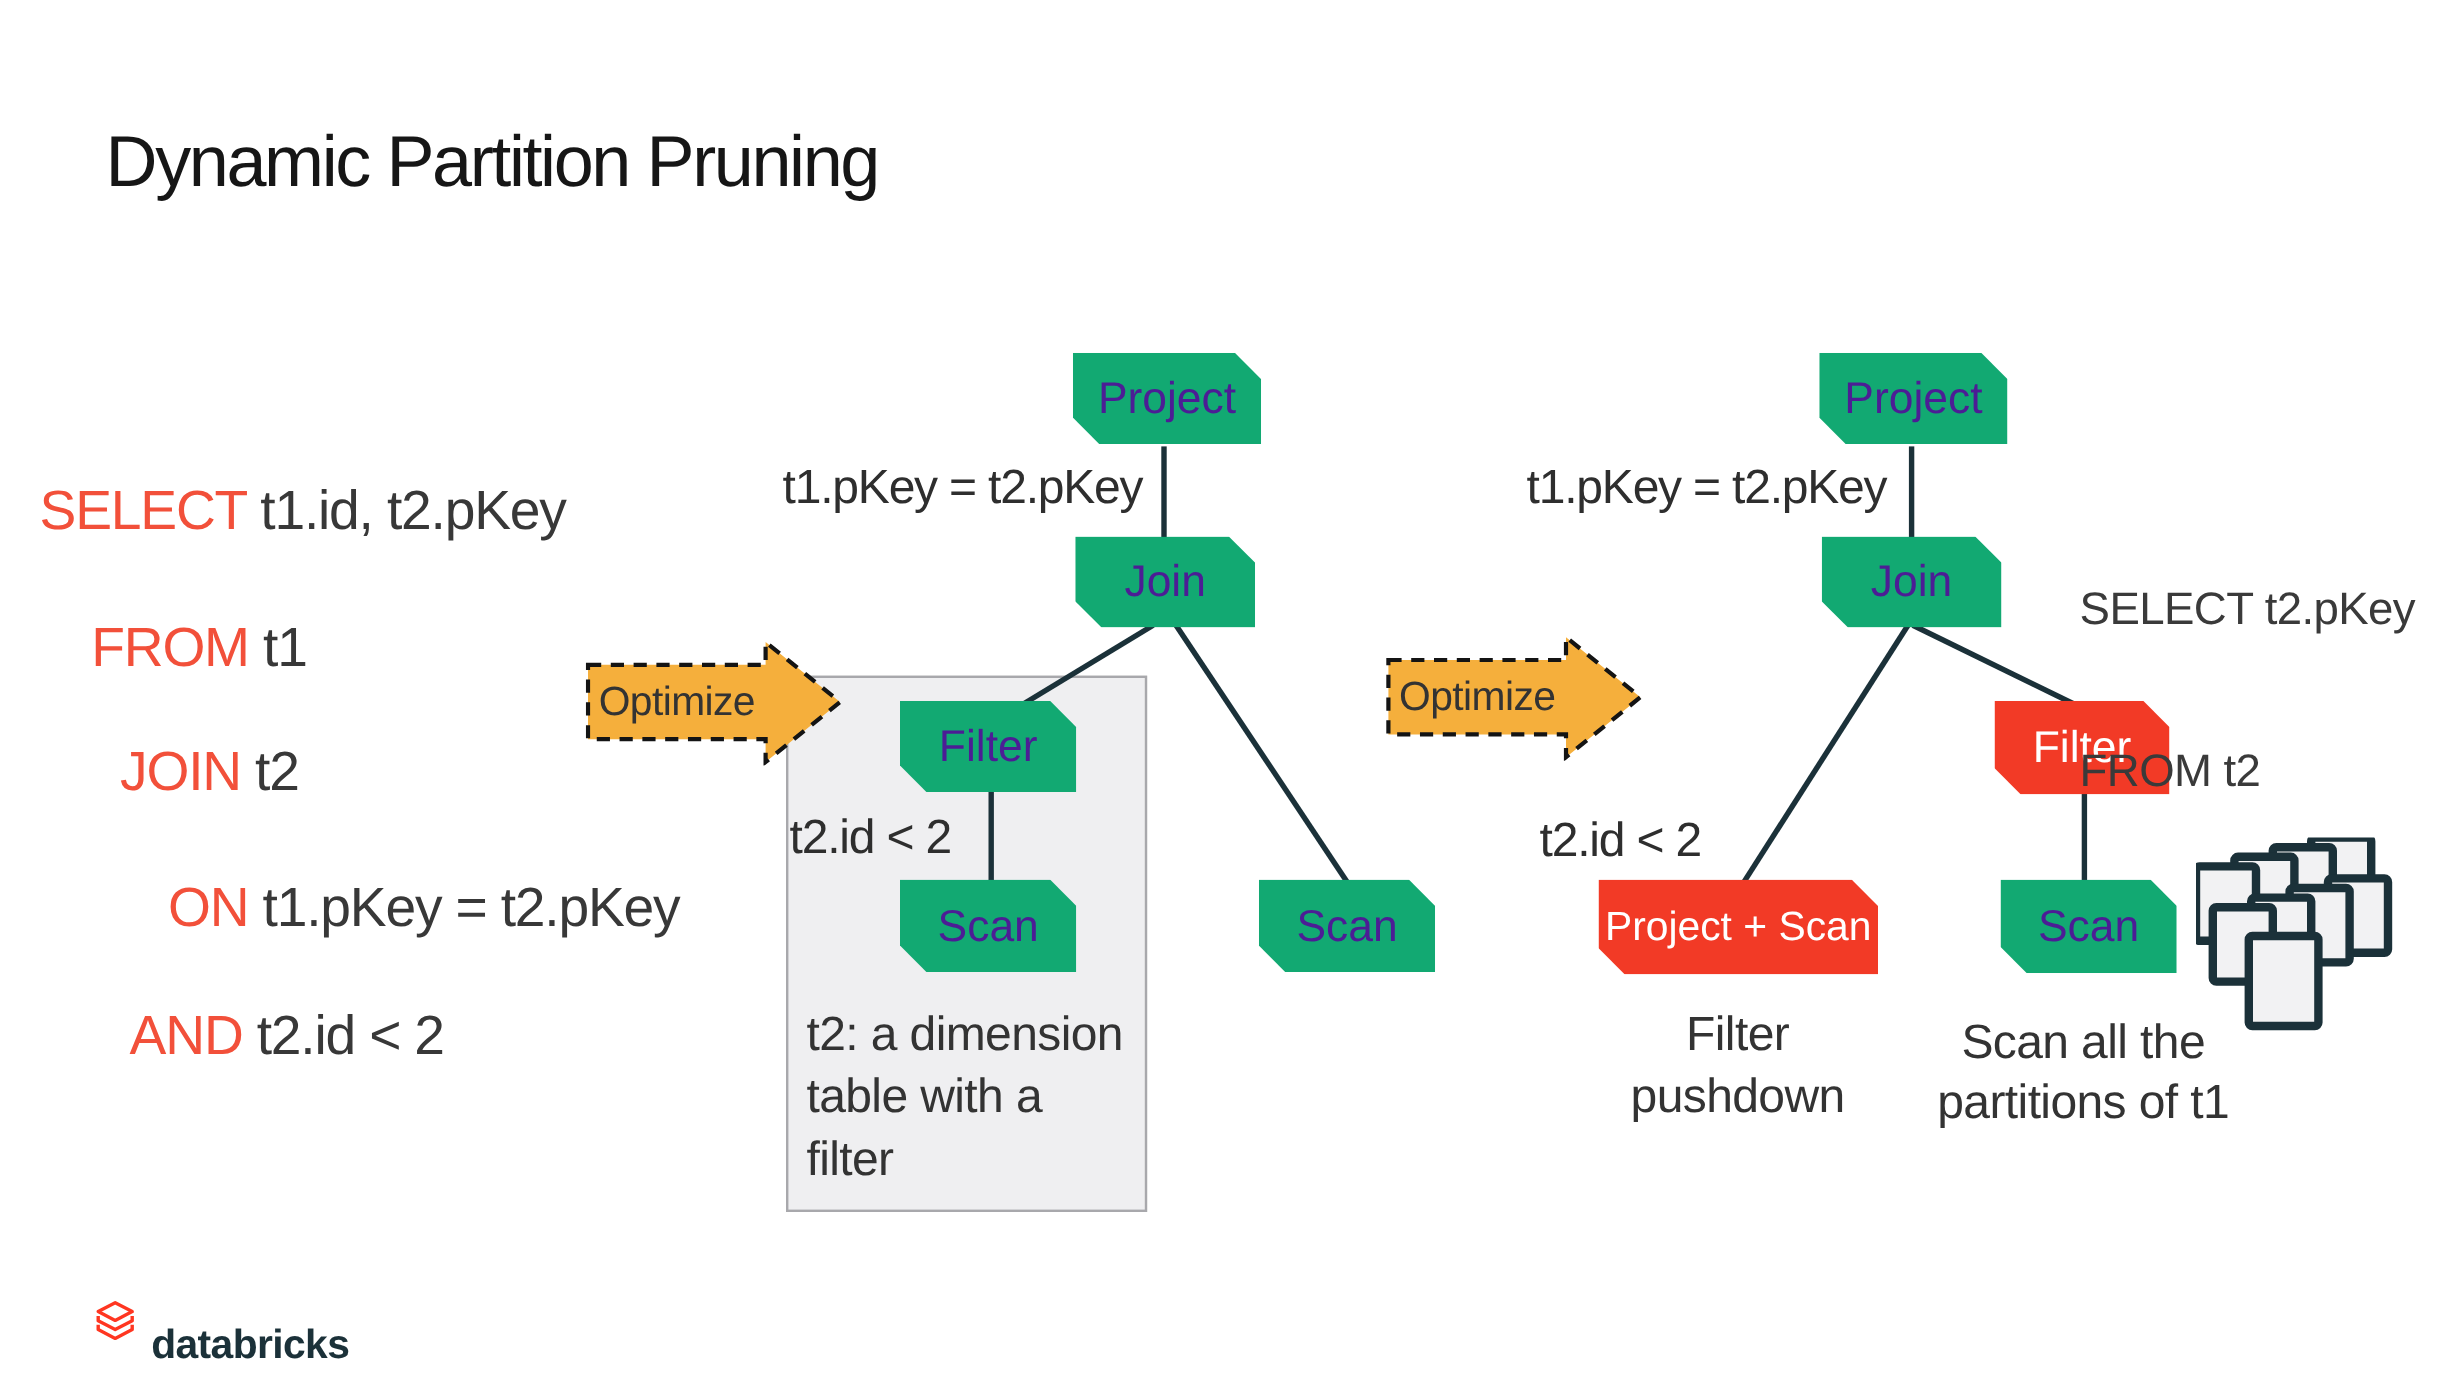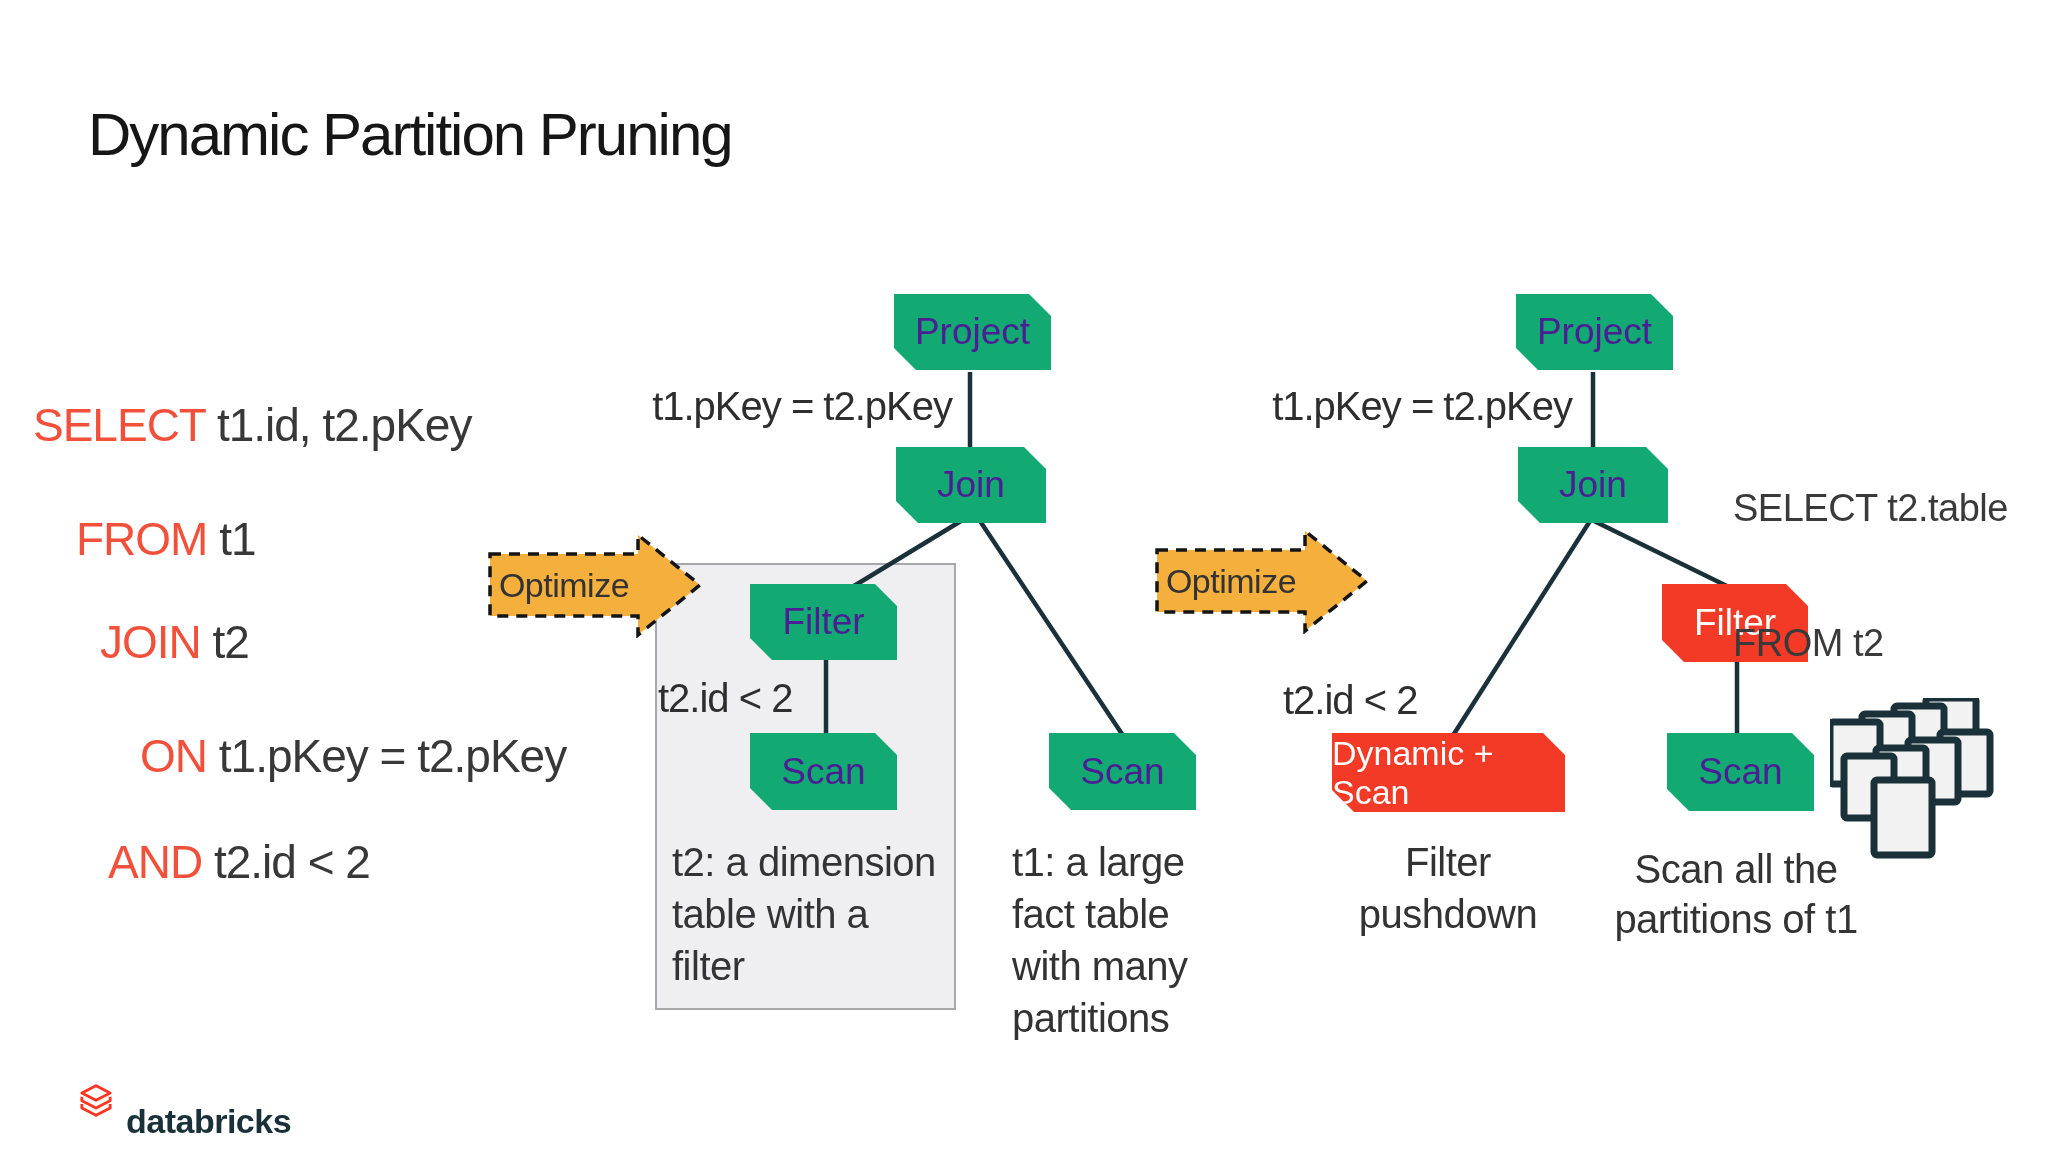--- a/index.html
+++ b/index.html
@@ -114,58 +114,52 @@
   <div class="node" id="n-filt1">Filter</div>
   <div class="node" id="n-scan1">Scan</div>
   <div class="node" id="n-scan2">Scan</div>
   <div class="cond" id="cond-join1">t1.pKey = t2.pKey</div>
   <div class="cond" id="cond-filt1">t2.id &lt; 2</div>
   <div class="caption" id="cap-t2">
     <div>t2: a dimension</div>
     <div>table with a</div>
     <div>filter</div>
   </div>
-  <div class="caption" id="cap-t1">
-    <div>t1: a large</div>
-    <div>fact table</div>
-    <div>with many</div>
-    <div>partitions</div>
-  </div>
 
   <div class="arrow" id="arrow1">
     <svg width="215" height="106" viewBox="0 0 215 106">
       <polygon points="2,22 150,22 150,3 212,53 150,103 150,84 2,84" fill="#F5AF3C" stroke="#141414" stroke-width="3.5" stroke-dasharray="11 8"></polygon>
     </svg>
     <div class="lbl">Optimize</div>
   </div>
   <div class="arrow" id="arrow2">
     <svg width="215" height="106" viewBox="0 0 215 106">
       <polygon points="2,22 150,22 150,3 212,53 150,103 150,84 2,84" fill="#F5AF3C" stroke="#141414" stroke-width="3.5" stroke-dasharray="11 8"></polygon>
     </svg>
     <div class="lbl">Optimize</div>
   </div>
 
   <div class="node" id="n-proj2">Project</div>
   <div class="node" id="n-join2">Join</div>
-  <div class="node red" id="n-fs">Dynamic + Scan</div>
+  <div class="node red" id="n-fs">Project + Scan</div>
   <div class="node red" id="n-filt2">Filter</div>
   <div class="node" id="n-scan3">Scan</div>
   <div class="cond" id="cond-join2">t1.pKey = t2.pKey</div>
   <div class="cond" id="cond-filt2">t2.id &lt; 2</div>
   <div class="caption" id="cap-fp">
     <div>Filter</div>
     <div>pushdown</div>
   </div>
   <div class="caption" id="cap-scan">
     <div>Scan all the</div>
     <div>partitions of t1</div>
   </div>
 
   <div class="subq">
-    <div>SELECT t2.table</div>
+    <div>SELECT t2.pKey</div>
     <div>FROM t2</div>
   </div>
 
   <svg id="parts-icon" width="170" height="168" viewBox="0 0 170 168">
     <g stroke="#1B3139" stroke-width="7" fill="#F2F2F3">
       <rect x="96" y="0" width="50" height="62" rx="3"></rect>
       <rect x="64" y="8" width="50" height="62" rx="3"></rect>
       <rect x="32" y="16" width="50" height="62" rx="3"></rect>
       <rect x="0" y="24" width="50" height="62" rx="3"></rect>
       <rect x="110" y="34" width="50" height="62" rx="3"></rect>

